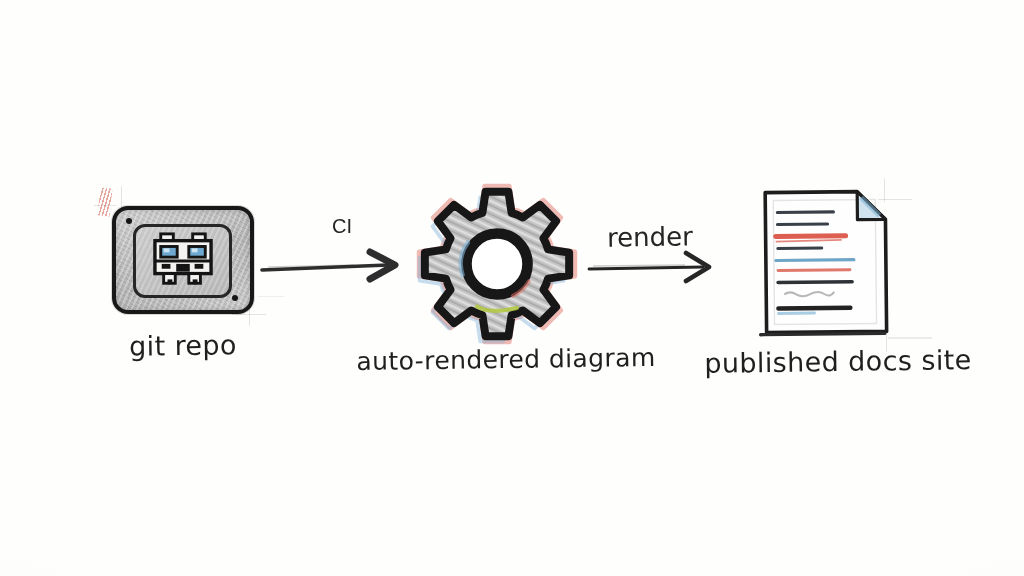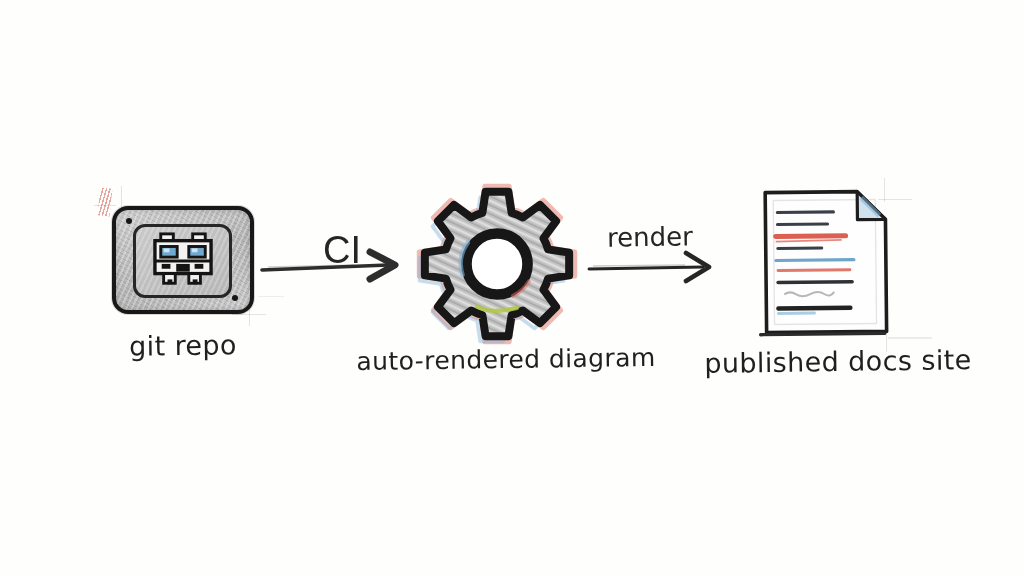--- a/index.html
+++ b/index.html
@@ -83,21 +83,21 @@
         <rect x="46" y="34" width="9" height="5" fill="#141414"></rect>
         <rect x="14" y="44" width="12" height="10" fill="#f4f3f1" stroke="#141414" stroke-width="3"></rect>
         <rect x="40" y="44" width="12" height="10" fill="#f4f3f1" stroke="#141414" stroke-width="3"></rect>
         <rect x="18" y="50" width="5" height="5" fill="#141414"></rect>
         <rect x="44" y="50" width="5" height="5" fill="#141414"></rect>
       </svg>
     </div>
   </div>
   <div class="node-label" style="left:23px;top:330px;font-size:27px;">git repo</div>
 
-  <div class="edge-label" style="left:262px;top:229px;font-size:38px;font-family:'Liberation Sans',sans-serif;">CI</div>
+  <div class="edge-label" style="left:262px;top:215px;font-size:20px;font-family:'Liberation Sans',sans-serif;">CI</div>
   <svg class="arrow-svg" style="left:258px;top:232px;" width="156" height="70" viewBox="0 0 156 70">
     <line x1="10" y1="35" x2="96" y2="33" stroke="rgba(0,0,0,0.18)" stroke-width="1.6"></line>
     <line x1="4" y1="38" x2="130" y2="33" stroke="#2d2d2d" stroke-width="3.6" stroke-linecap="round"></line>
     <path d="M112 20 L137 33 L112 47" fill="none" stroke="#2d2d2d" stroke-width="7" stroke-linecap="round" stroke-linejoin="round"></path>
   </svg>
   <div class="guide" style="left:258px;top:296px;width:26px;height:1px;opacity:.6;"></div>
 
   <svg class="abs" style="left:412px;top:179px;" width="170" height="170" viewBox="-64 -64 128 128">
     <defs>
       <pattern id="hatch" width="6" height="6" patternUnits="userSpaceOnUse" patternTransform="rotate(115)">

